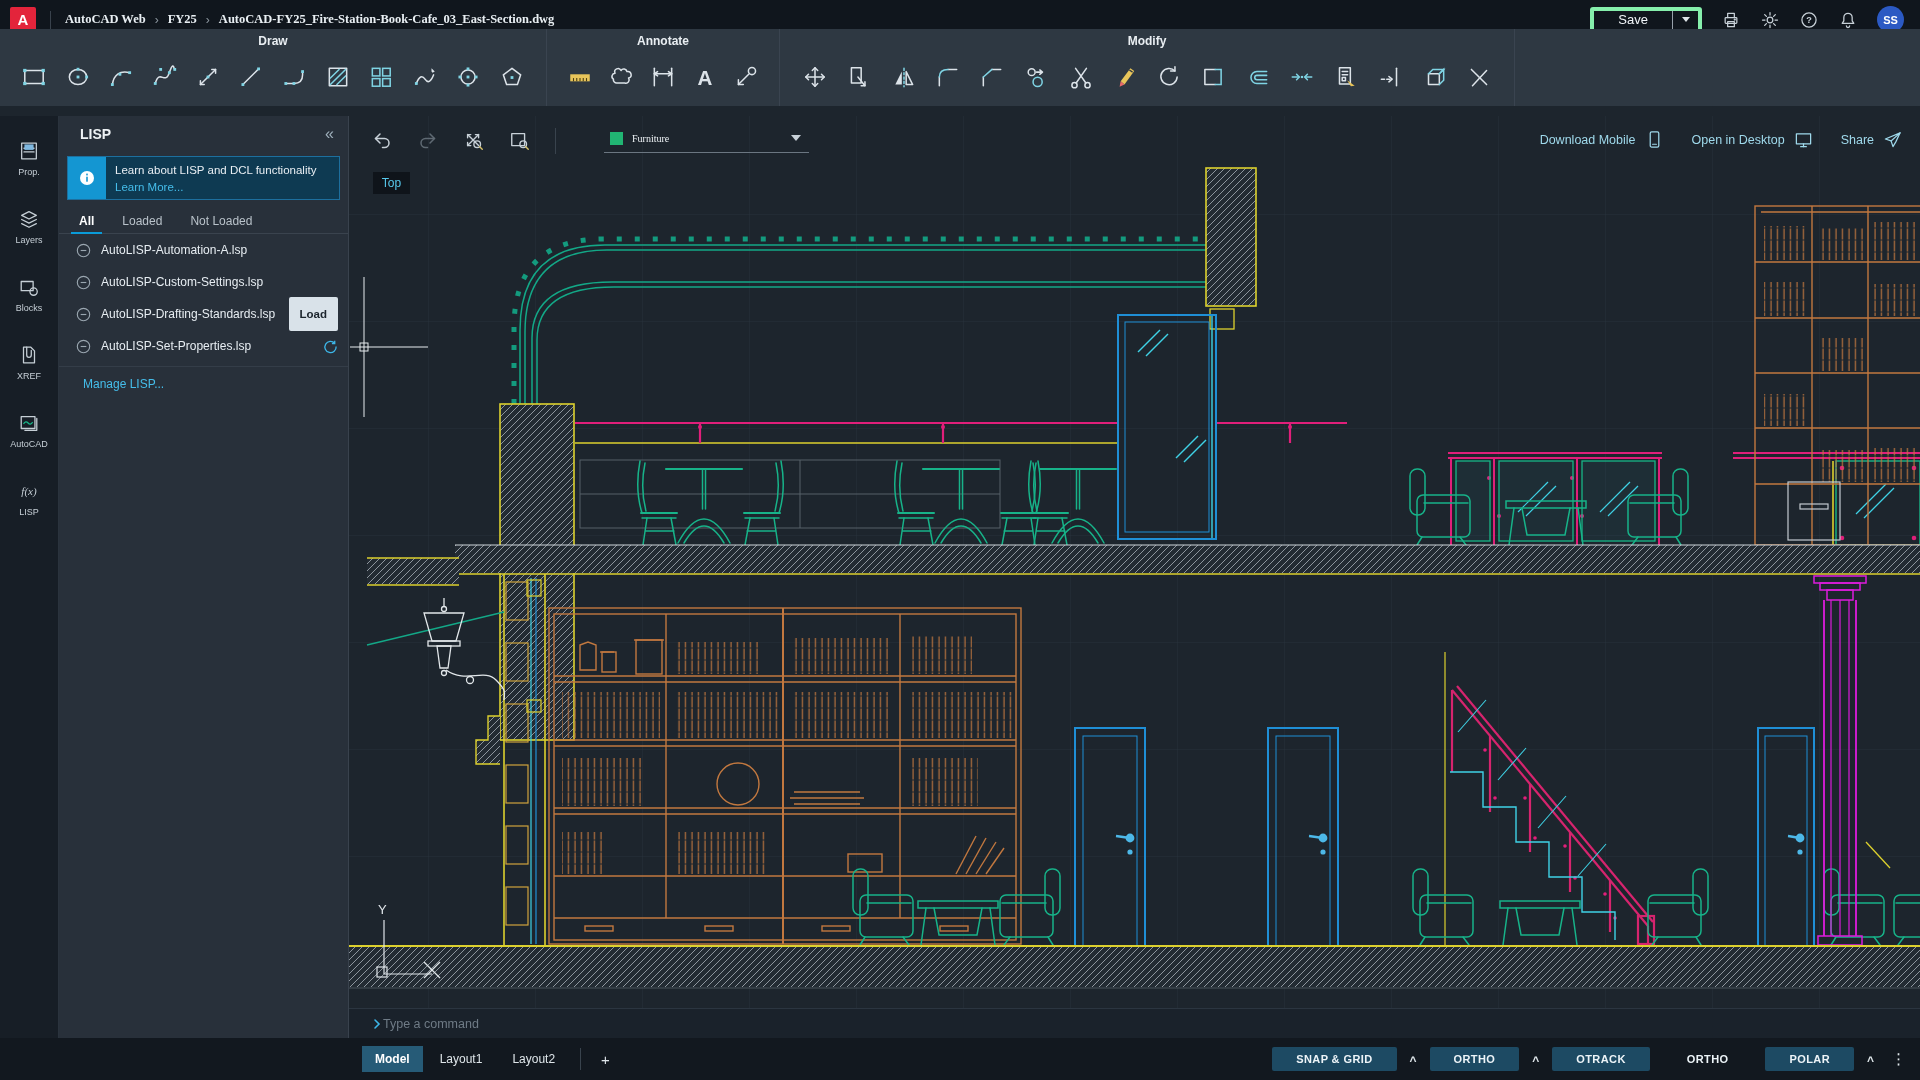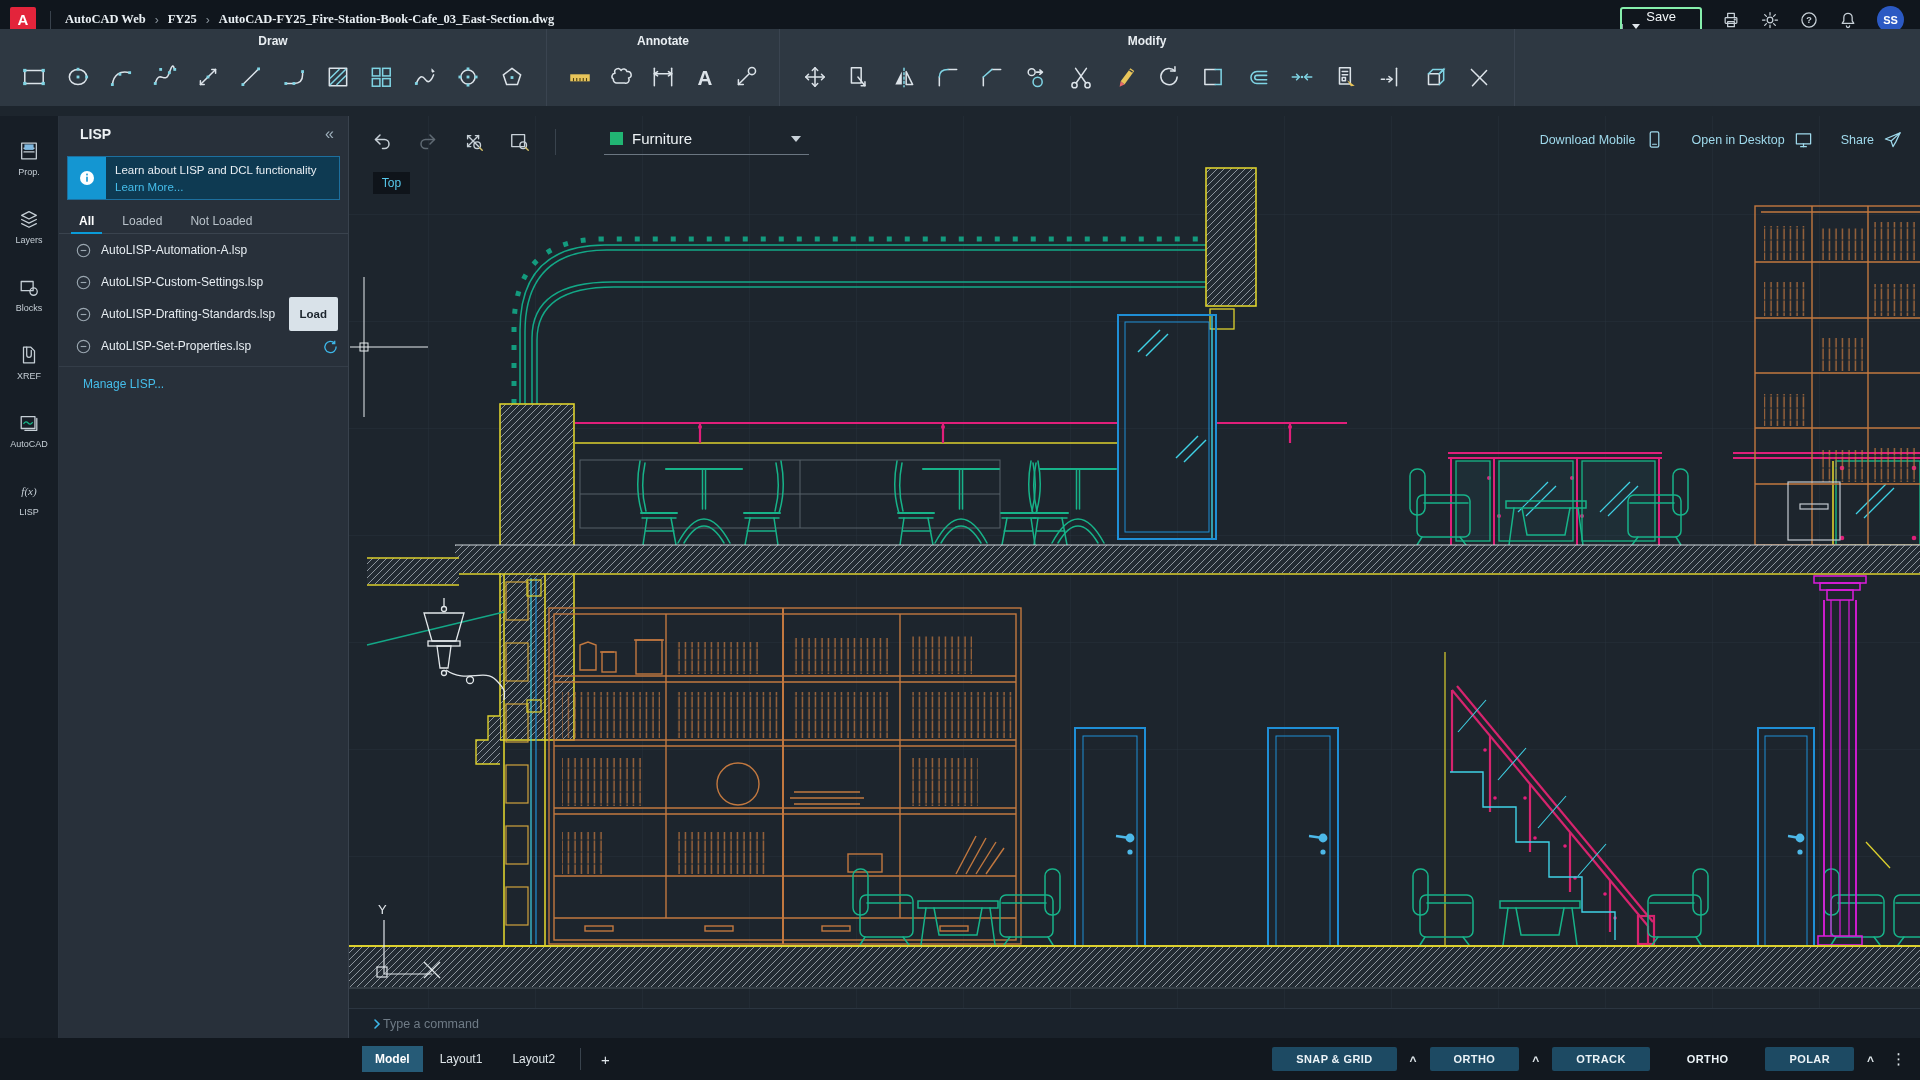--- a/index.html
+++ b/index.html
@@ -6,21 +6,21 @@
   html,body { width:1920px; height:1080px; overflow:hidden; }
   body { background:#1d252d; font-family:"Liberation Sans",sans-serif; position:relative; color:#e8eef2; }
 
   
   .header { position:absolute; left:0; top:0; width:1920px; height:39px; background:#10161d; display:flex; align-items:center; }
   .logo { width:26px; height:26px; margin-left:10px; background:#e3243b; border-radius:2px; color:#fff; font-weight:bold; font-size:15px; display:flex; align-items:center; justify-content:center; }
   .hdr-div { width:1px; height:18px; background:#39424c; margin:0 14px; }
   .crumb { font-size:12.5px; font-weight:bold; color:#e9eff3;font-family:Liberation Serif, serif; }
   .crumb-sep { color:#8b959e; margin:0 9px; font-size:12px; }
   .hdr-right { margin-left:auto; display:flex; align-items:center; gap:19px; padding-right:16px; }
-  .save-split { display:flex; border:2px solid #86efac; border-radius:3px; height:26px; overflow:hidden;flex-direction:column; }
+  .save-split { display:flex; border:4px solid #86efac; border-radius:3px; height:26px; overflow:hidden; }
   .save-main { padding:0 24px; font-size:13px; color:#f2f6f9; display:flex; align-items:center; cursor:pointer; }
   .save-caret { width:26px; border-left:1px solid #97a1ab; display:flex; align-items:center; justify-content:center; }
   .caret-dn { width:0; height:0; border-left:4px solid transparent; border-right:4px solid transparent; border-top:5px solid #dfe5ea; }
   .hicon { width:20px; height:20px; display:block; }
   .avatar { width:27px; height:27px; border-radius:50%; background:#2b59c3; color:#fff; font-size:11px; font-weight:bold; display:flex; align-items:center; justify-content:center; }
 
   
   .ribbon { position:absolute; left:0; top:29px; width:1920px; height:77px; background:#2e3842; display:flex; }
   .rib-sec { height:100%; border-right:1px solid #3a4450; display:flex; flex-direction:column; }
   .rib-label { text-align:center; font-size:12px; font-weight:bold; color:#e9eef2; padding-top:5px; }
@@ -63,21 +63,21 @@
   
   .canvas { position:absolute; left:349px; top:116px; width:1571px; height:892px; background:#1d252d; overflow:hidden; }
   .cad { position:absolute; left:0; top:0; width:1571px; height:892px; display:block; }
   .cvtb { position:absolute; left:22px; top:12px; display:flex; align-items:center; gap:24px; }
   .cvtb svg { width:22px; height:22px; cursor:pointer; }
   .cv-stroke { stroke:#c8d1d8; stroke-width:1.5; fill:none; stroke-linecap:round; stroke-linejoin:round; }
   .cv-dim { stroke:#5f6a73; }
   .cv-sep { width:1px; height:26px; background:#39434d; }
   .layerdd { display:flex; align-items:center; gap:9px; border-bottom:1px solid #6b7681; padding:2px 8px 7px 6px; width:205px; margin-left:24px; cursor:pointer; }
   .swatch { width:13px; height:13px; flex:none; }
-  .layer-name { font-size:15px; color:#eef3f6; }
+  .layer-name { font-size:10px; color:#eef3f6;font-family:Liberation Serif, serif; }
   .dd-caret { margin-left:auto; width:0; height:0; border-left:5px solid transparent; border-right:5px solid transparent; border-top:6px solid #c8d1d8; }
   .cvlinks { position:absolute; right:18px; top:14px; display:flex; align-items:center; gap:28px; }
   .cvlink { display:flex; align-items:center; gap:9px; color:#9fd9eb; font-size:12.5px; cursor:pointer; }
   .cvlink svg { width:19px; height:19px; }
   .lk-stroke { stroke:#9fd9eb; stroke-width:1.3; fill:none; stroke-linecap:round; stroke-linejoin:round; }
   .viewchip { position:absolute; left:24px; top:56px; min-width:37px; height:22px; padding:4px 7px; background:rgba(13,18,24,.85); color:#57c8ec; font-size:12px; display:flex; align-items:center; justify-content:center; cursor:pointer; }
 
   
   .cmdbar { position:absolute; left:349px; top:1008px; width:1571px; height:30px; background:#1a222b; border-top:1px solid #2b3540; display:flex; align-items:center; padding-left:22px; }
   .cmd-ph { font-size:12.5px; color:#6f7b86; }

